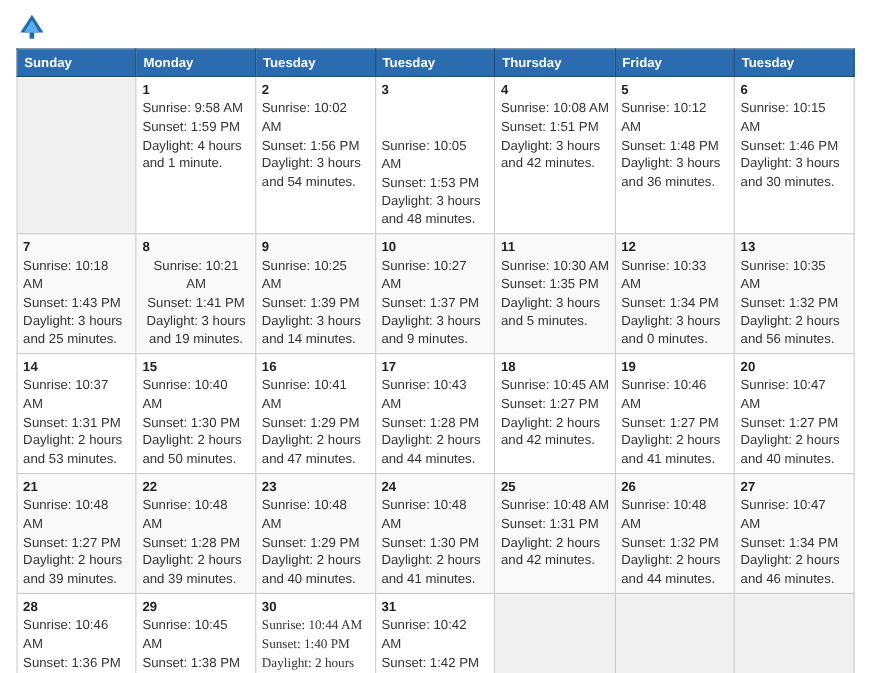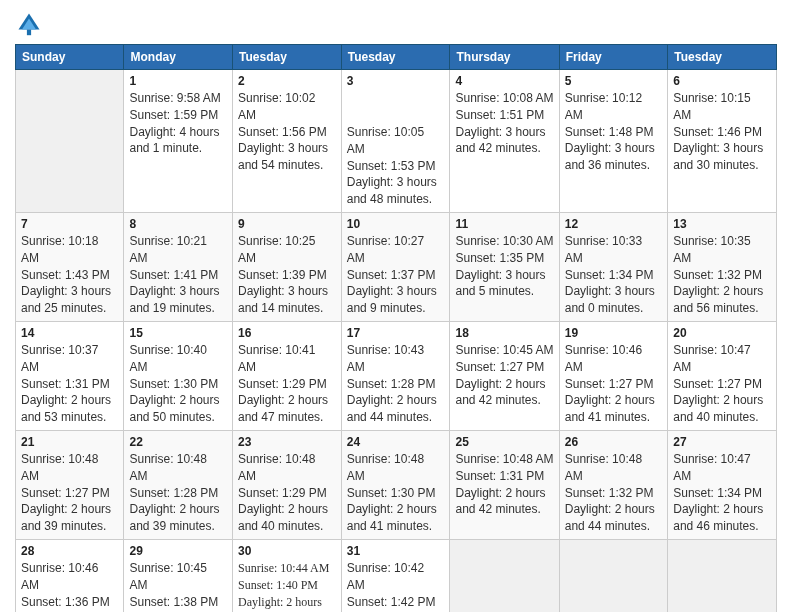--- a/index.html
+++ b/index.html
@@ -177,21 +177,21 @@
       <tr>
         <td>
           <div class="day-number">7</div>
           <div class="day-info" style="white-space: pre-line;">Sunrise: 10:18 AM
 Sunset: 1:43 PM
 Daylight: 3 hours
 and 25 minutes.</div>
         </td>
         <td>
           <div class="day-number">8</div>
-          <div class="day-info" style="white-space: pre-line;">Sunrise: 10:21 AM
+          <div class="day-info" style="white-space: pre-line; text-align: center;">Sunrise: 10:21 AM
 Sunset: 1:41 PM
 Daylight: 3 hours
 and 19 minutes.</div>
         </td>
         <td>
           <div class="day-number">9</div>
           <div class="day-info" style="white-space: pre-line;">Sunrise: 10:25 AM
 Sunset: 1:39 PM
 Daylight: 3 hours
 and 14 minutes.</div>

